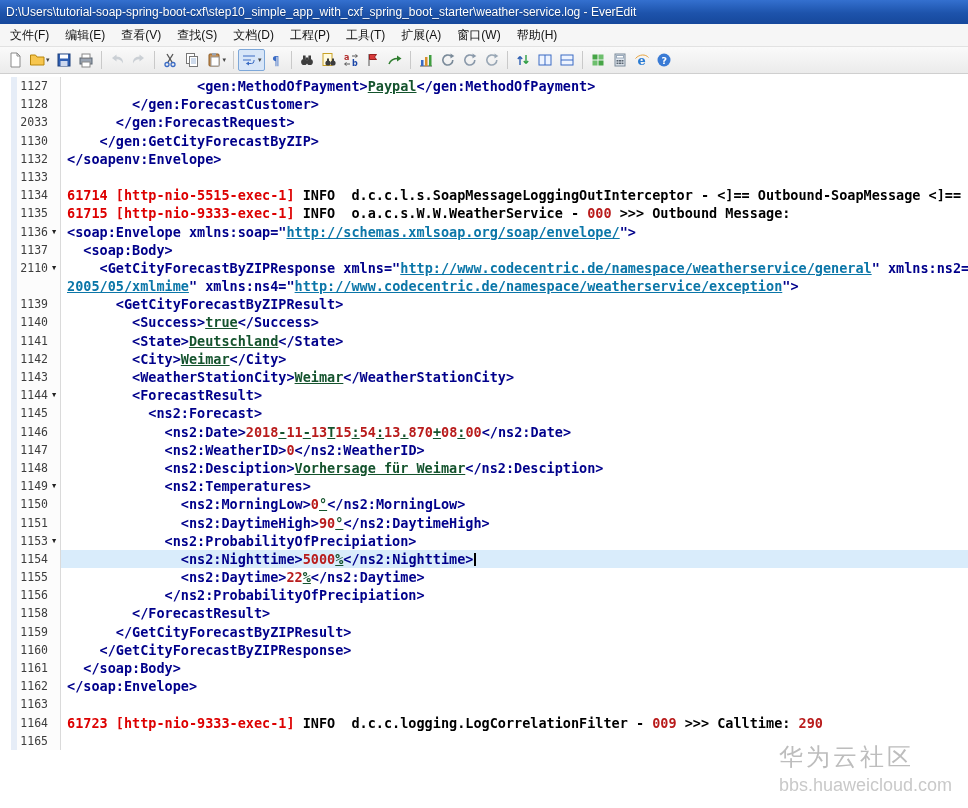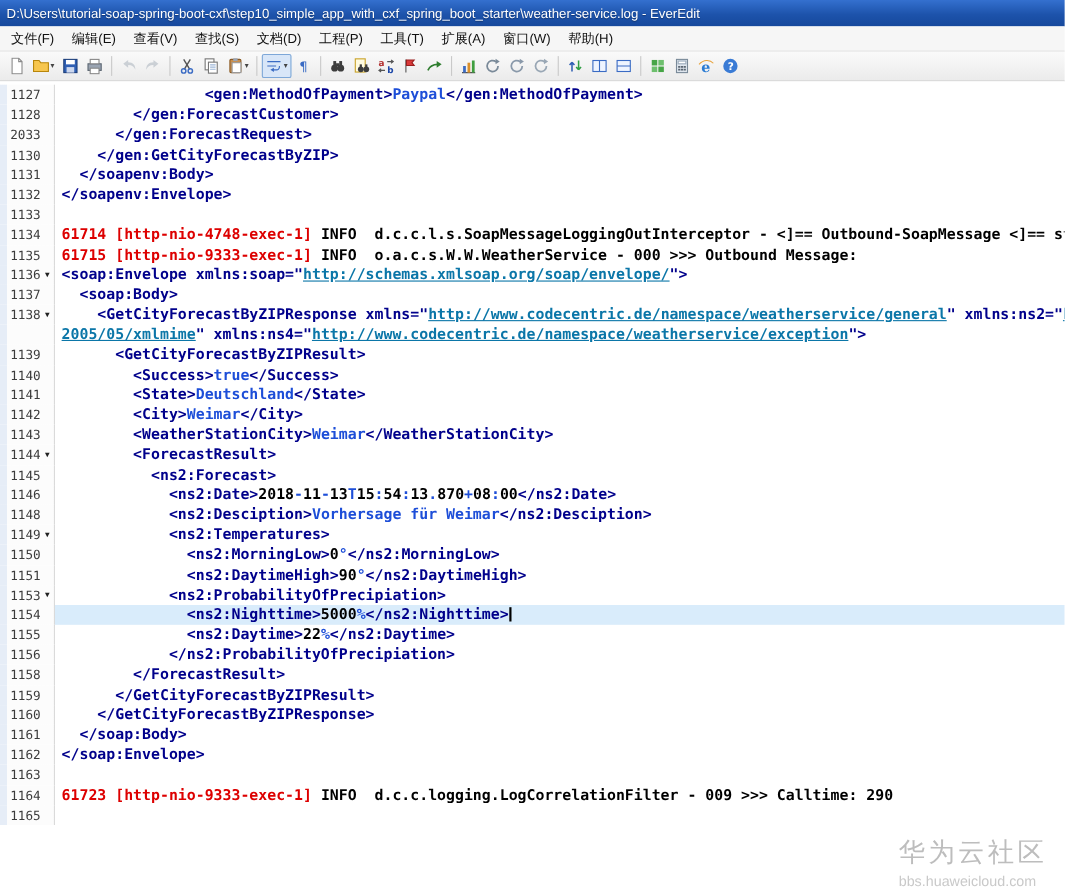--- a/index.html
+++ b/index.html
@@ -19,39 +19,39 @@
     border-bottom: 1px solid #cfcfcf; display: flex; align-items: center; padding: 0 4px; }
   .tbi { height: 22px; min-width: 22px; display: flex; align-items: center; justify-content: center;
     border: 1px solid transparent; border-radius: 2px; background: none; padding: 0 2px; }
   .tbi svg { width: 16px; height: 16px; display: block; }
   .tbi .ddv { font-size: 7px; color: #444; margin-left: 1px; }
   .tbi.pressed { background: #d8e6f8; border-color: #7da7d8; }
   .tbi.disabled { opacity: .45; }
   .tb-sep { width: 1px; height: 18px; background: #c9c9c9; margin: 0 4px; flex: none; }
 
   .editor { flex: 1; background: #fff; overflow: hidden; padding-top: 3px;
-    font-family: "DejaVu Sans Mono", "Liberation Mono", monospace; font-weight: bold; font-size: 13.5px; }
+    font-family: "DejaVu Sans Mono", "Liberation Mono", monospace; font-weight: bold; font-size: 13.5px; margin-left: 11px; }
   .row { display: flex; height: 18.2px; line-height: 18.2px; }
   .gutter { flex: none; width: 50px; display: flex; font-size: 11.5px; font-weight: normal; color: #3c3c3c;
     background: linear-gradient(90deg,#e6edf7 0,#e6edf7 6px,#fcfcfc 6px); border-right: 1px solid #dadada; }
   .gutter .ln { flex: 1; text-align: right; }
   .gutter .fold { width: 12px; font-size: 7px; color: #222; text-align: center; line-height: 18.2px; }
   .code { flex: 1; overflow: hidden; white-space: pre; padding-left: 6px; color: #000; }
   .row.cur .code { background: #d9ecfb; }
   .s-t { color: #00008B; }
-  .s-x { color: #1d4ed8; }
-  .s-n { color: #000000; }
+  .s-x { color: #14532d; text-decoration: underline; }
+  .s-n { color: #b91c1c; }
   .s-r { color: #DD0000; }
   .s-p { color: #000000; }
   .s-u { color: #0B76A8; text-decoration: underline; }
   .caret { display: inline-block; width: 1.5px; height: 13px; background: #000; vertical-align: -2px; margin-left: 1px; }
 
-  .watermark { position: absolute; right: 16px; bottom: 0; pointer-events: none; }
+  .watermark { position: absolute; right: 16px; bottom: 12px; pointer-events: none; }
   .wm1 { font-size: 24px; letter-spacing: 3px; color: #bdbdbd; }
-  .wm2 { font-size: 13px; color: #c9c9c9; margin-top: 2px; }
+  .wm2 { font-size: 18px; color: #c9c9c9; margin-top: 2px; }
 </style>
 </head>
 <body>
 
 <div class="window">
   <div class="titlebar">
     <span>D:\Users\tutorial-soap-spring-boot-cxf\step10_simple_app_with_cxf_spring_boot_starter\weather-service.log - EverEdit</span>
   </div>
   <div class="menubar" id="menubar">
       <span class="menu-item">文件(F)</span>
@@ -289,45 +289,38 @@
       </div>
       <div class="row">
         <div class="gutter">
           <span class="ln">1130</span>
           <span class="fold"></span>
         </div>
         <div class="code"><span class="s-t">    &lt;/gen:GetCityForecastByZIP&gt;</span></div>
       </div>
       <div class="row">
         <div class="gutter">
-          <span class="ln">1131</span>
-          <span class="fold"></span>
-        </div>
-        <div class="code"><span class="s-t">  &lt;/soapenv:Body&gt;</span></div>
-      </div>
-      <div class="row">
-        <div class="gutter">
           <span class="ln">1132</span>
           <span class="fold"></span>
         </div>
         <div class="code"><span class="s-t">&lt;/soapenv:Envelope&gt;</span></div>
       </div>
       <div class="row">
         <div class="gutter">
           <span class="ln">1133</span>
           <span class="fold"></span>
         </div>
         <div class="code"></div>
       </div>
       <div class="row">
         <div class="gutter">
           <span class="ln">1134</span>
           <span class="fold"></span>
         </div>
-        <div class="code"><span class="s-r">61714 [http-nio-4748-exec-1]</span><span class="s-p"> INFO  d.c.c.l.s.SoapMessageLoggingOutInterceptor - &lt;]== Outbound-SoapMessage &lt;]== st</span></div>
+        <div class="code"><span class="s-r">61714 [http-nio-5515-exec-1]</span><span class="s-p"> INFO  d.c.c.l.s.SoapMessageLoggingOutInterceptor - &lt;]== Outbound-SoapMessage &lt;]== st</span></div>
       </div>
       <div class="row">
         <div class="gutter">
           <span class="ln">1135</span>
           <span class="fold"></span>
         </div>
         <div class="code"><span class="s-r">61715 [http-nio-9333-exec-1]</span><span class="s-p"> INFO  o.a.c.s.W.W.WeatherService - </span><span class="s-n">000</span><span class="s-p"> &gt;&gt;&gt; Outbound Message:</span></div>
       </div>
       <div class="row">
         <div class="gutter">
@@ -338,21 +331,21 @@
       </div>
       <div class="row">
         <div class="gutter">
           <span class="ln">1137</span>
           <span class="fold"></span>
         </div>
         <div class="code"><span class="s-t">  &lt;soap:Body&gt;</span></div>
       </div>
       <div class="row">
         <div class="gutter">
-          <span class="ln">1138</span>
+          <span class="ln">2110</span>
           <span class="fold">▼</span>
         </div>
         <div class="code"><span class="s-t">    &lt;GetCityForecastByZIPResponse xmlns="</span><span class="s-u">http://www.codecentric.de/namespace/weatherservice/general</span><span class="s-t">" xmlns:ns2="</span><span class="s-u">http://www.w3.org/</span></div>
       </div>
       <div class="row">
         <div class="gutter">
           <span class="ln"></span>
           <span class="fold"></span>
         </div>
         <div class="code"><span class="s-u">2005/05/xmlmime</span><span class="s-t">" xmlns:ns4="</span><span class="s-u">http://www.codecentric.de/namespace/weatherservice/exception</span><span class="s-t">"&gt;</span></div>
@@ -405,20 +398,27 @@
           <span class="fold"></span>
         </div>
         <div class="code"><span class="s-t">          &lt;ns2:Forecast&gt;</span></div>
       </div>
       <div class="row">
         <div class="gutter">
           <span class="ln">1146</span>
           <span class="fold"></span>
         </div>
         <div class="code"><span class="s-t">            &lt;ns2:Date&gt;</span><span class="s-n">2018</span><span class="s-x">-</span><span class="s-n">11</span><span class="s-x">-</span><span class="s-n">13</span><span class="s-x">T</span><span class="s-n">15</span><span class="s-x">:</span><span class="s-n">54</span><span class="s-x">:</span><span class="s-n">13</span><span class="s-x">.</span><span class="s-n">870</span><span class="s-x">+</span><span class="s-n">08</span><span class="s-x">:</span><span class="s-n">00</span><span class="s-t">&lt;/ns2:Date&gt;</span></div>
+      </div>
+      <div class="row">
+        <div class="gutter">
+          <span class="ln">1147</span>
+          <span class="fold"></span>
+        </div>
+        <div class="code"><span class="s-t">            &lt;ns2:WeatherID&gt;</span><span class="s-n">0</span><span class="s-t">&lt;/ns2:WeatherID&gt;</span></div>
       </div>
       <div class="row">
         <div class="gutter">
           <span class="ln">1148</span>
           <span class="fold"></span>
         </div>
         <div class="code"><span class="s-t">            &lt;ns2:Desciption&gt;</span><span class="s-x">Vorhersage für Weimar</span><span class="s-t">&lt;/ns2:Desciption&gt;</span></div>
       </div>
       <div class="row">
         <div class="gutter">

